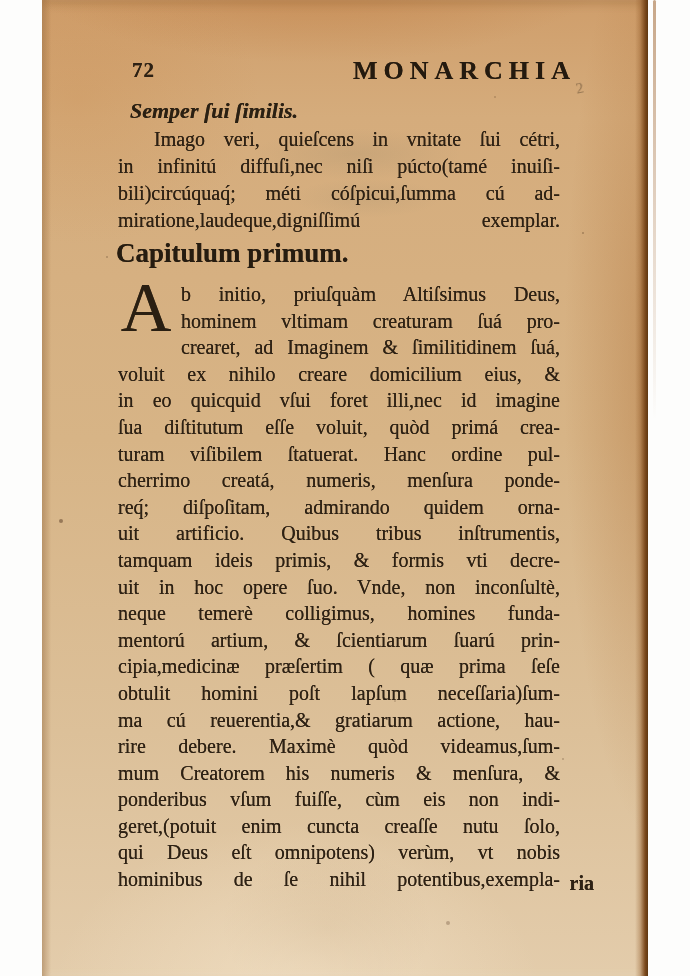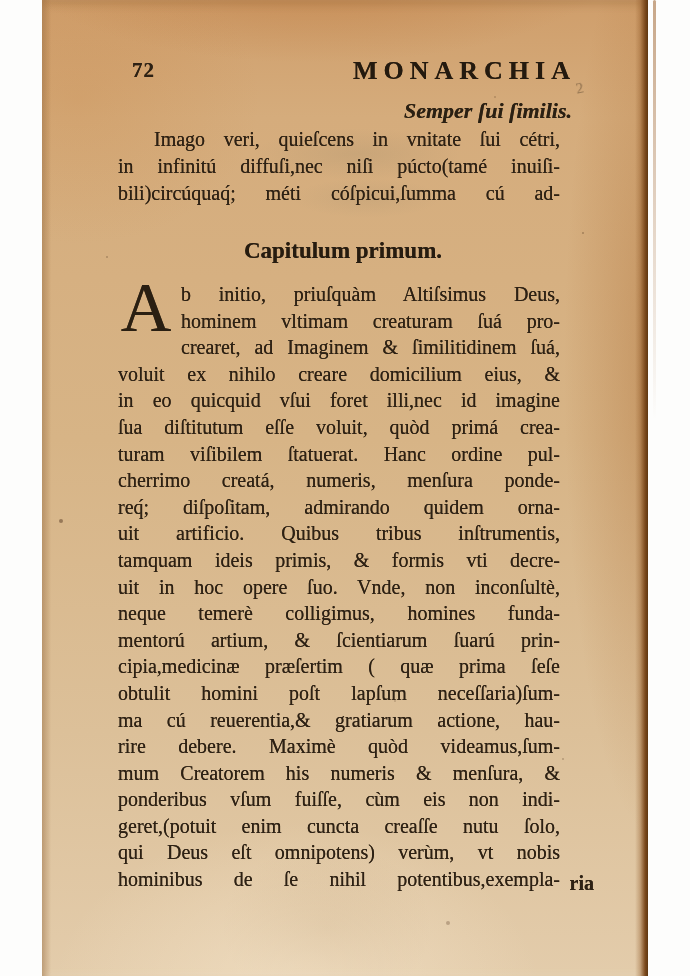--- a/index.html
+++ b/index.html
@@ -64,35 +64,35 @@
     position:absolute;left:14px;top:58px;
     font-size:21px;font-weight:bold;letter-spacing:1px;
   }
   .running-title{
     position:absolute;left:0;top:56px;width:100%;
     text-align:right;transform:translateX(16px);
     font-size:26px;font-weight:bold;letter-spacing:6px;color:#241a0f;
   }
   .motto{
     position:absolute;left:0;top:98px;width:100%;
-    text-align:right;transform:translateX(12px);
+    text-align:left;transform:translateX(12px);
     font-style:italic;font-size:22px;font-weight:bold;color:#2a2013;
   }
   .smudge{
     position:absolute;left:458px;top:80px;
     font-size:15px;opacity:.35;transform:rotate(-12deg);
     filter:blur(.4px);
   }
   .para{position:absolute;left:0;width:442px;font-size:20px;line-height:26.6px;word-spacing:-0.5px;}
   .para1{top:126px;line-height:27px;}
   .para1 .tline:first-child{padding-left:36px;box-sizing:border-box;}
   .chapter{
-    position:absolute;left:8px;top:238px;width:100%;
-    text-align:center;transform:translateX(-4px);
-    font-size:23px;font-weight:bold;color:#261c10;
+    position:absolute;left:2px;top:238px;width:100%;
+    transform:translateX(-4px);
+    font-size:27px;font-weight:bold;color:#261c10;
   }
   .para2{top:281px;}
   .tline{text-align:justify;text-align-last:justify;-moz-text-align-last:justify;}
   .dropcap{
     float:left;width:56px;height:53px;margin:1px 7px 0 0;
     font-size:70px;line-height:52px;font-weight:normal;color:#2a1f12;
     text-align:center;
   }
   .catchword{
     position:absolute;left:0;top:872px;width:442px;
@@ -115,20 +115,21 @@
     <div class="text-block">
       <div class="page-number">72</div>
       <div class="running-title">MONARCHIA</div>
       <div class="motto">Semper ſui ſimilis.</div>
       <div class="smudge">2</div>
 
       <div class="para para1">
           <div class="tline">Imago veri, quieſcens in vnitate ſui cétri,</div>
           <div class="tline">in infinitú diffuſi,nec niſi púcto(tamé inuiſi-</div>
           <div class="tline">bili)circúquaq́; méti cóſpicui,ſumma cú ad-</div>
+          <div class="tline">miratione,laudeque,digniſſimú exemplar.</div>
         </div>
 
       <div class="chapter">Capitulum primum.</div>
 
       <div class="para para2">
         <span class="dropcap">A</span>
         <div class="p2lines">
             <div class="tline">b initio, priuſquàm Altiſsimus Deus,</div>
             <div class="tline">hominem vltimam creaturam ſuá pro-</div>
             <div class="tline">crearet, ad Imaginem &amp; ſimilitidinem ſuá,</div>

